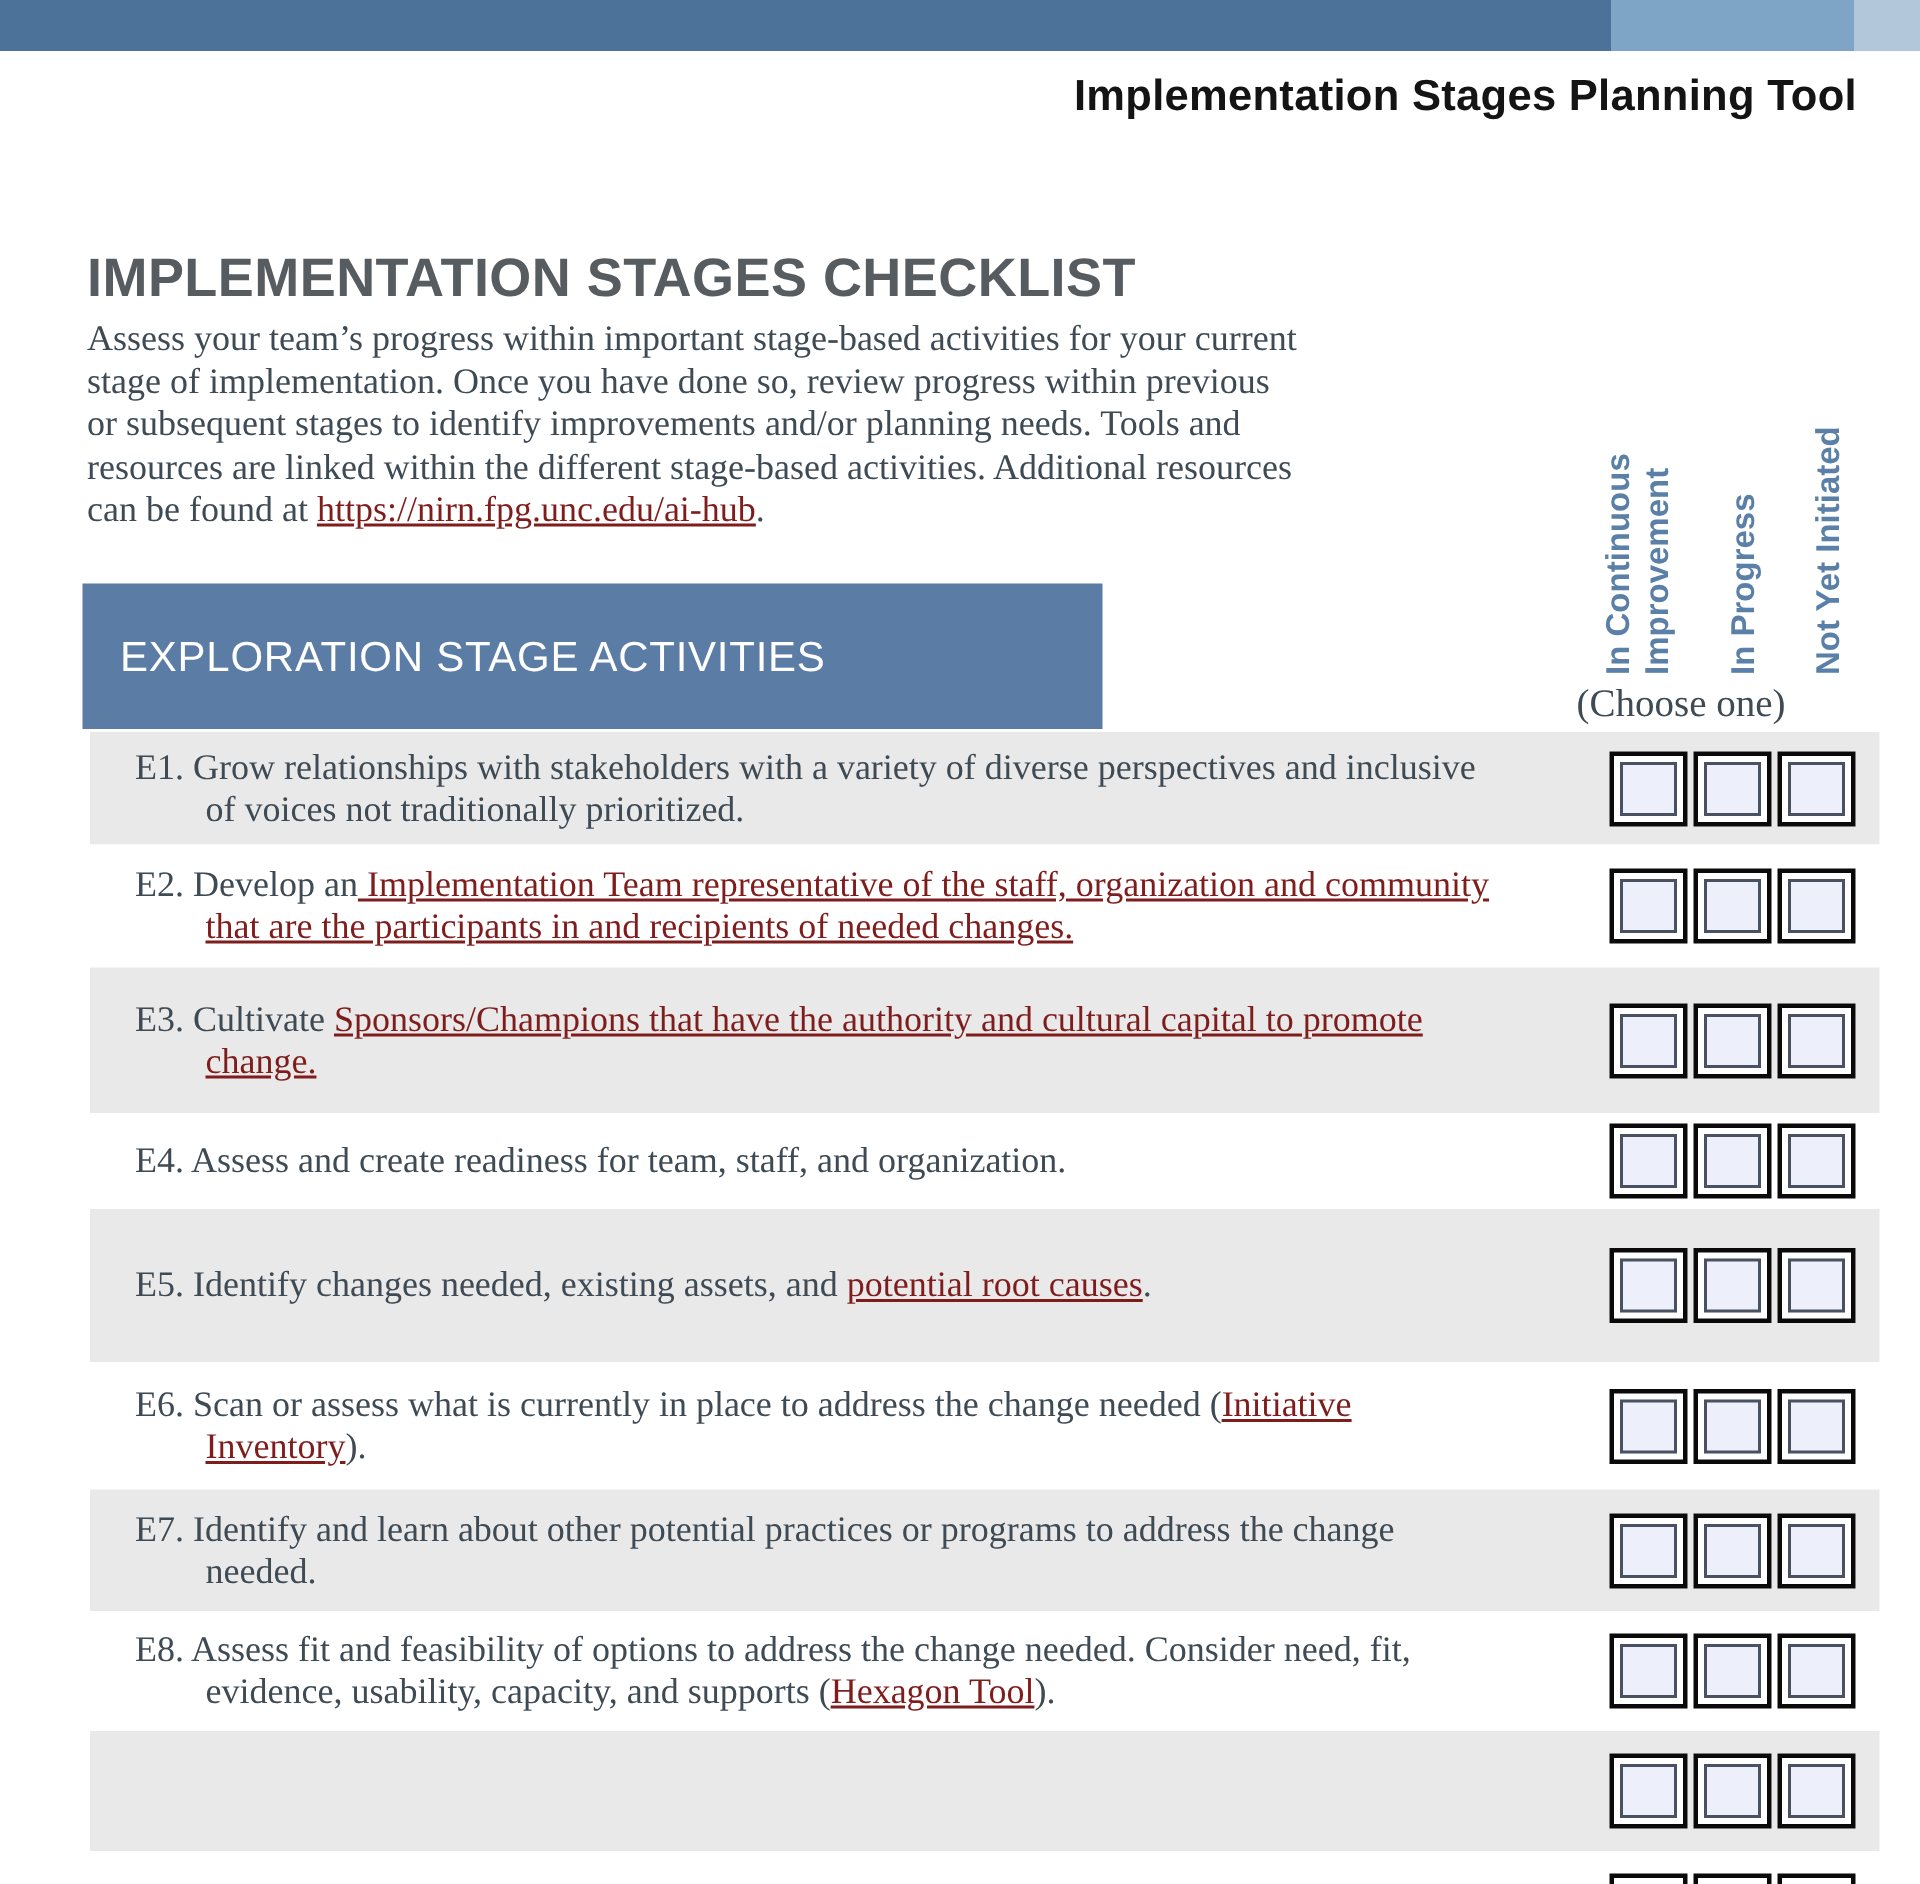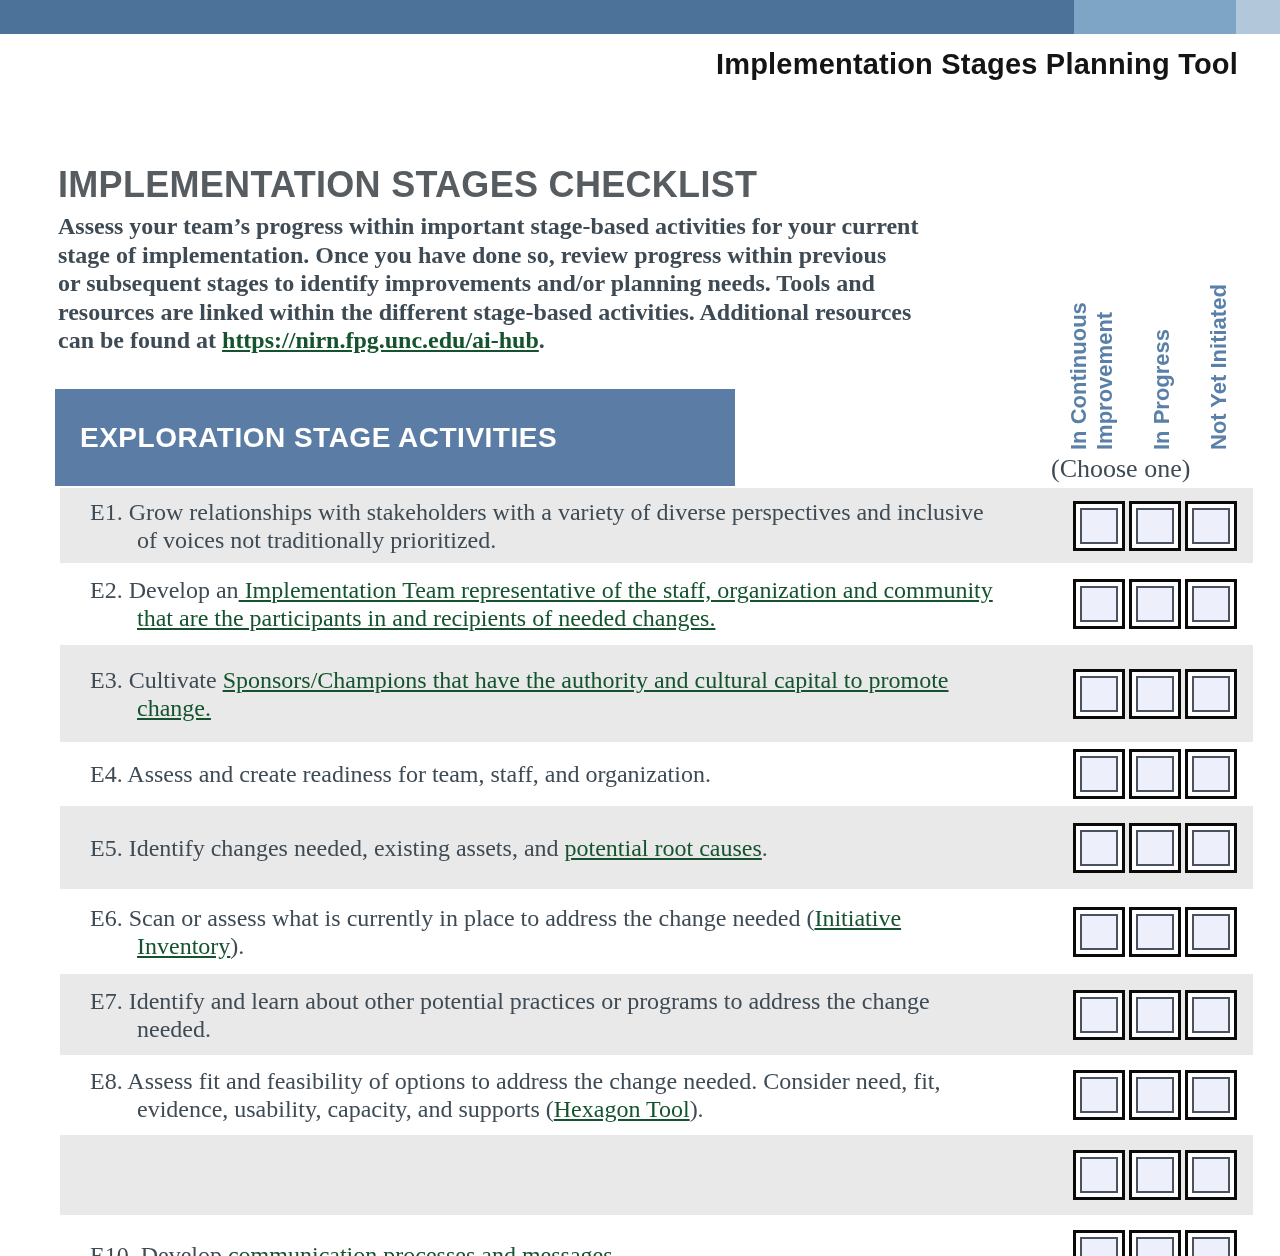--- a/index.html
+++ b/index.html
@@ -33,22 +33,22 @@
     font-family: "Liberation Sans", "DejaVu Sans", sans-serif;
     font-weight: 700; font-size: 36px; color: #575c60;
     letter-spacing: 0.3px; white-space: nowrap;
   }
 
   
   .intro {
     position: absolute; left: 58px; top: 212px; width: 960px;
     font-size: 24px; line-height: 28.5px; color: #3e4a54;
   }
-  .intro .line { display: block; white-space: nowrap; font-weight: bold; }
-  a.link { color: #14532d; text-decoration: underline; text-align: center; }
+  .intro .line { display: block; white-space: nowrap; }
+  a.link { color: #7f1d1d; text-decoration: underline; text-align: center; }
 
   
   .col-headers { position: absolute; left: 0; top: 0; width: 1280px; height: 450px; pointer-events: none; }
   .rot {
     position: absolute; bottom: 0;
     transform: rotate(-90deg); transform-origin: left bottom;
     font-family: "Liberation Sans", "DejaVu Sans", sans-serif;
     font-weight: 700; font-size: 22px; line-height: 26px;
     color: #5b80a8; white-space: nowrap;
   }
@@ -60,21 +60,21 @@
     font-size: 26px; color: #3e4a54; white-space: nowrap;
   }
 
   
   .banner {
     position: absolute; left: 55px; top: 389px; width: 680px; height: 97px;
     background: #5b7ca4; display: flex; align-items: center;
   }
   .banner-text {
     font-family: "Liberation Sans", "DejaVu Sans", sans-serif;
-    font-weight: 700; font-size: 28px; color: #ffffff;
+    font-weight: 400; font-size: 28px; color: #ffffff;
     letter-spacing: 0.5px; padding-left: 25px; white-space: nowrap;
   }
 
   
   .rows { position: absolute; left: 60px; top: 488px; width: 1193px; }
   .row { display: flex; align-items: center; }
   .row.gray { background: #e9e9e9; }
   .row.white { background: #ffffff; }
   .row-text {
     margin-left: 30px;
@@ -182,21 +182,21 @@
           </div>
         <div class="cb">
             <div class="cb-inner"></div>
           </div>
         <div class="cb">
             <div class="cb-inner"></div>
           </div>
       </div>
     </div>
 
-    <div class="row gray" style="height:83px">
+    <div class="row gray" style="height:102px">
       <div class="row-text"><span>E5. Identify changes needed, existing assets, and </span><a class="link" href="#">potential root causes</a><span>.</span></div>
       <div class="cb-group">
         <div class="cb">
             <div class="cb-inner"></div>
           </div>
         <div class="cb">
             <div class="cb-inner"></div>
           </div>
         <div class="cb">
             <div class="cb-inner"></div>

